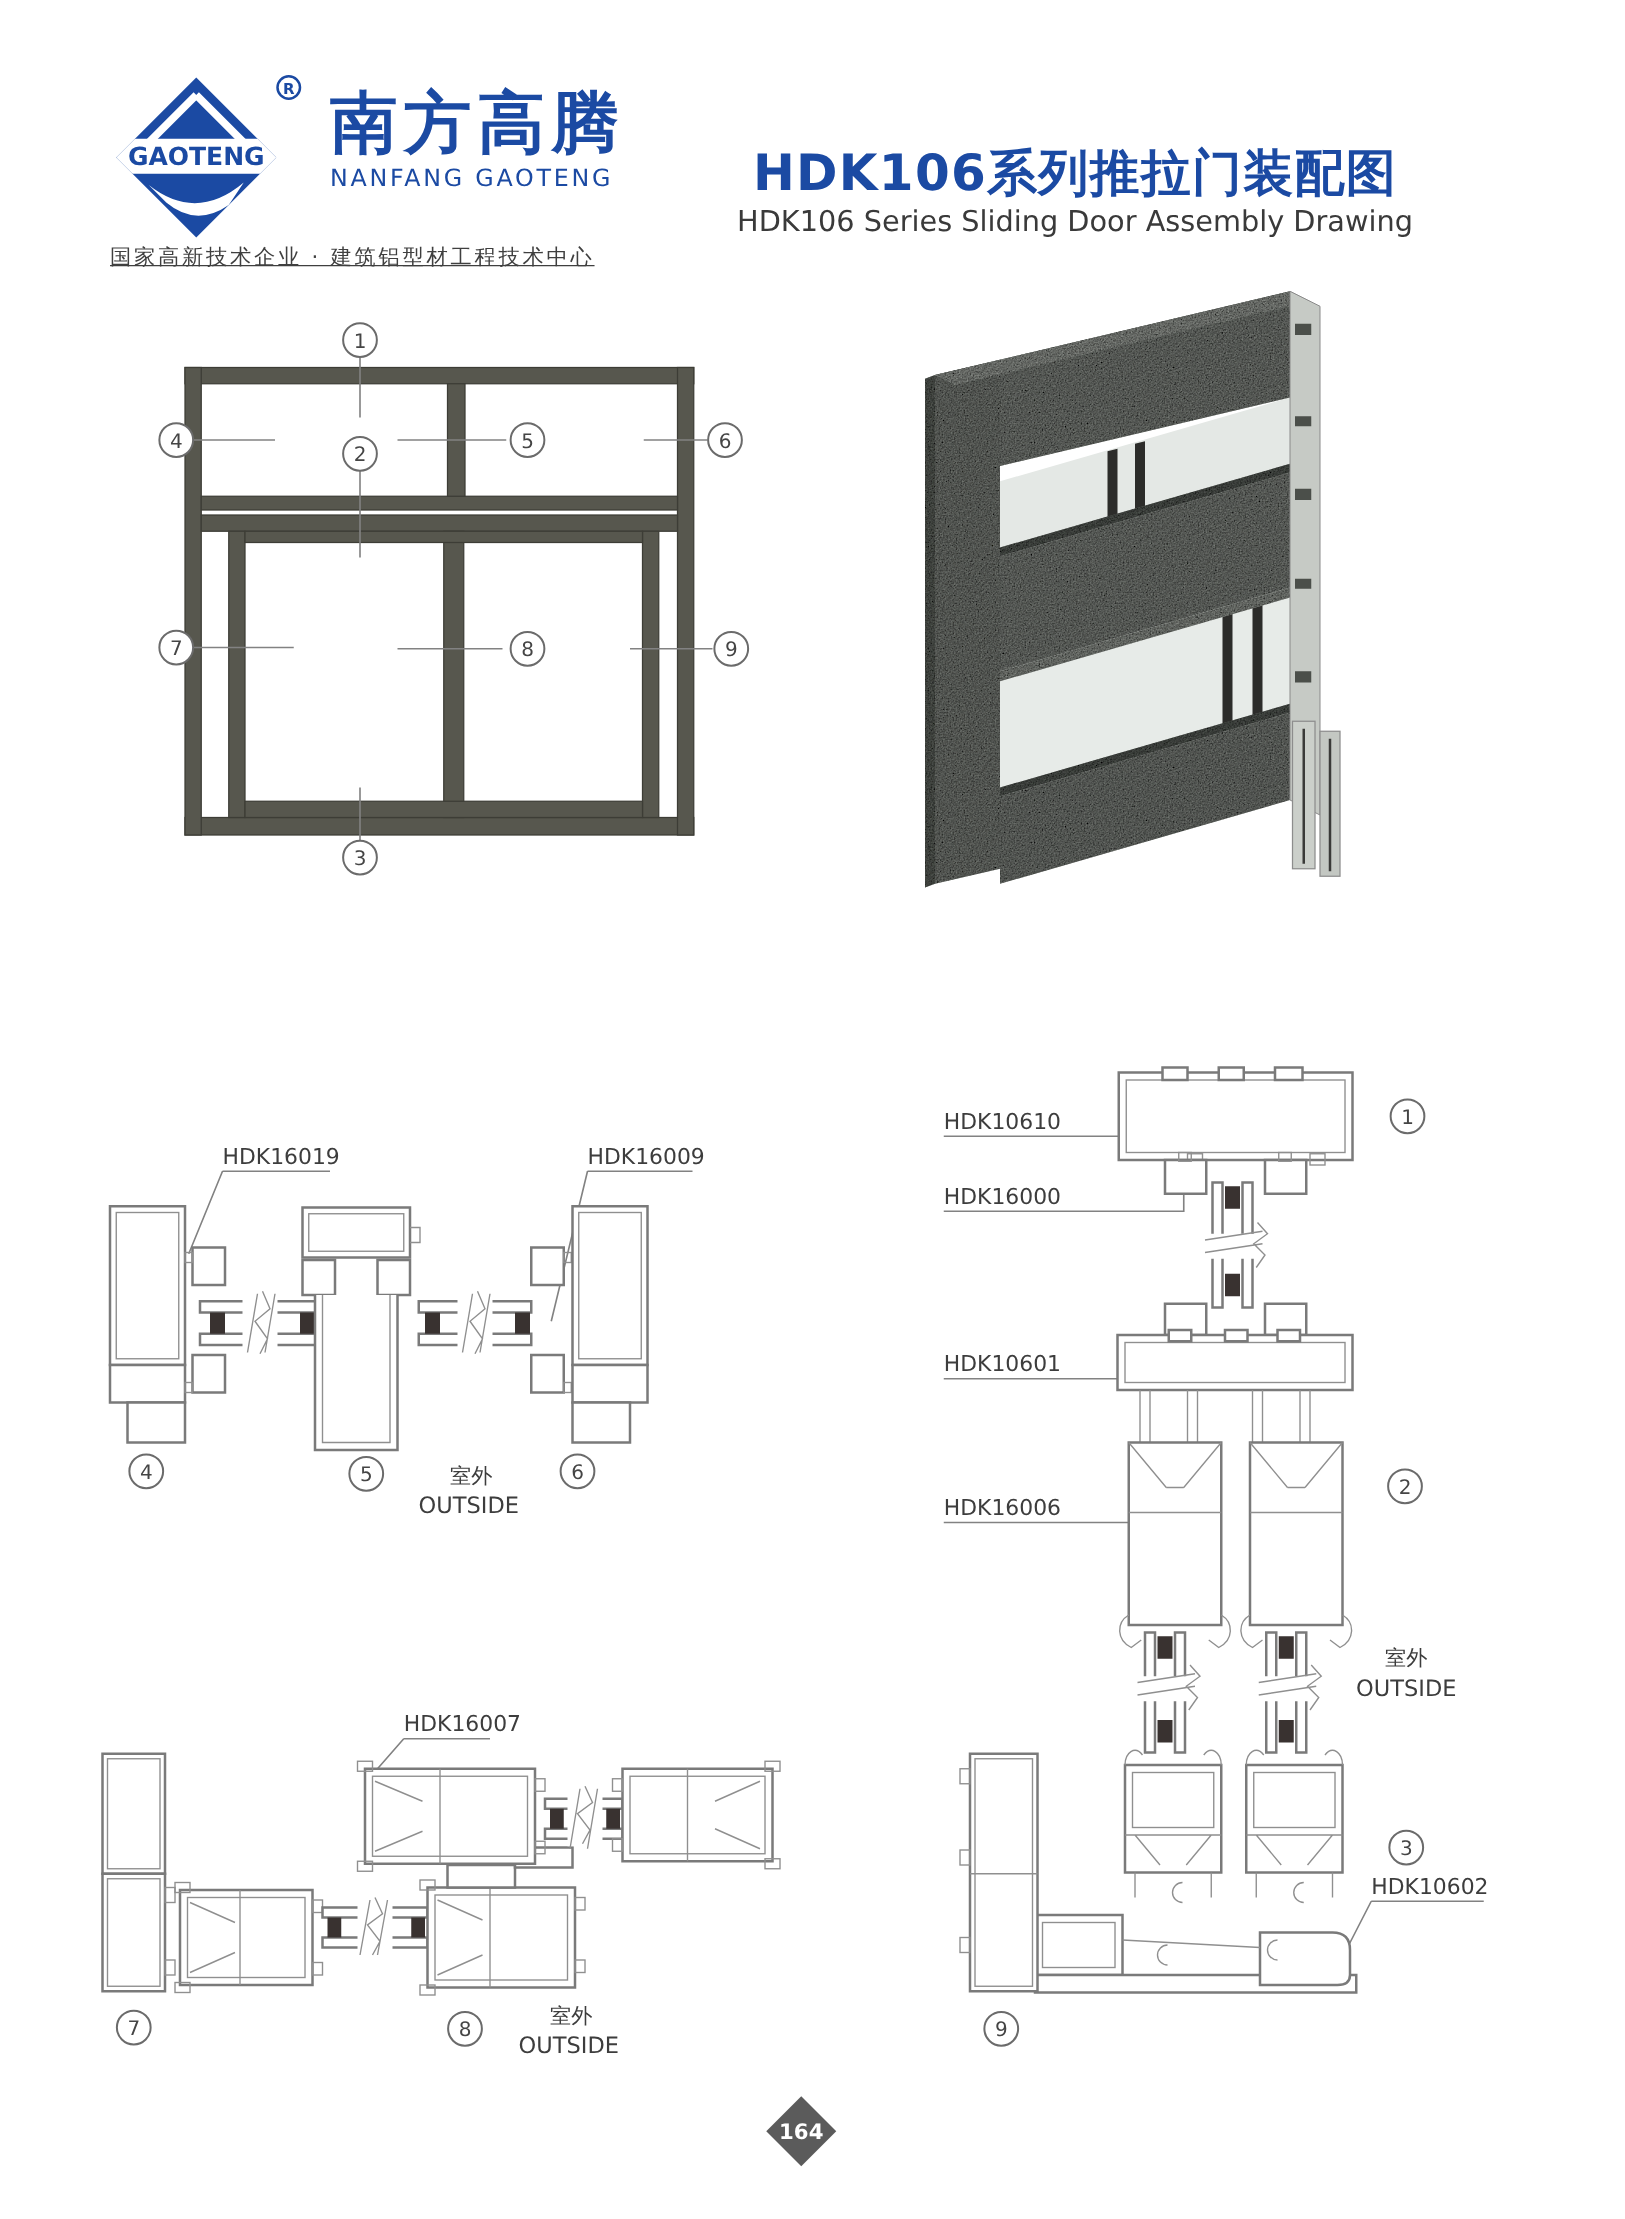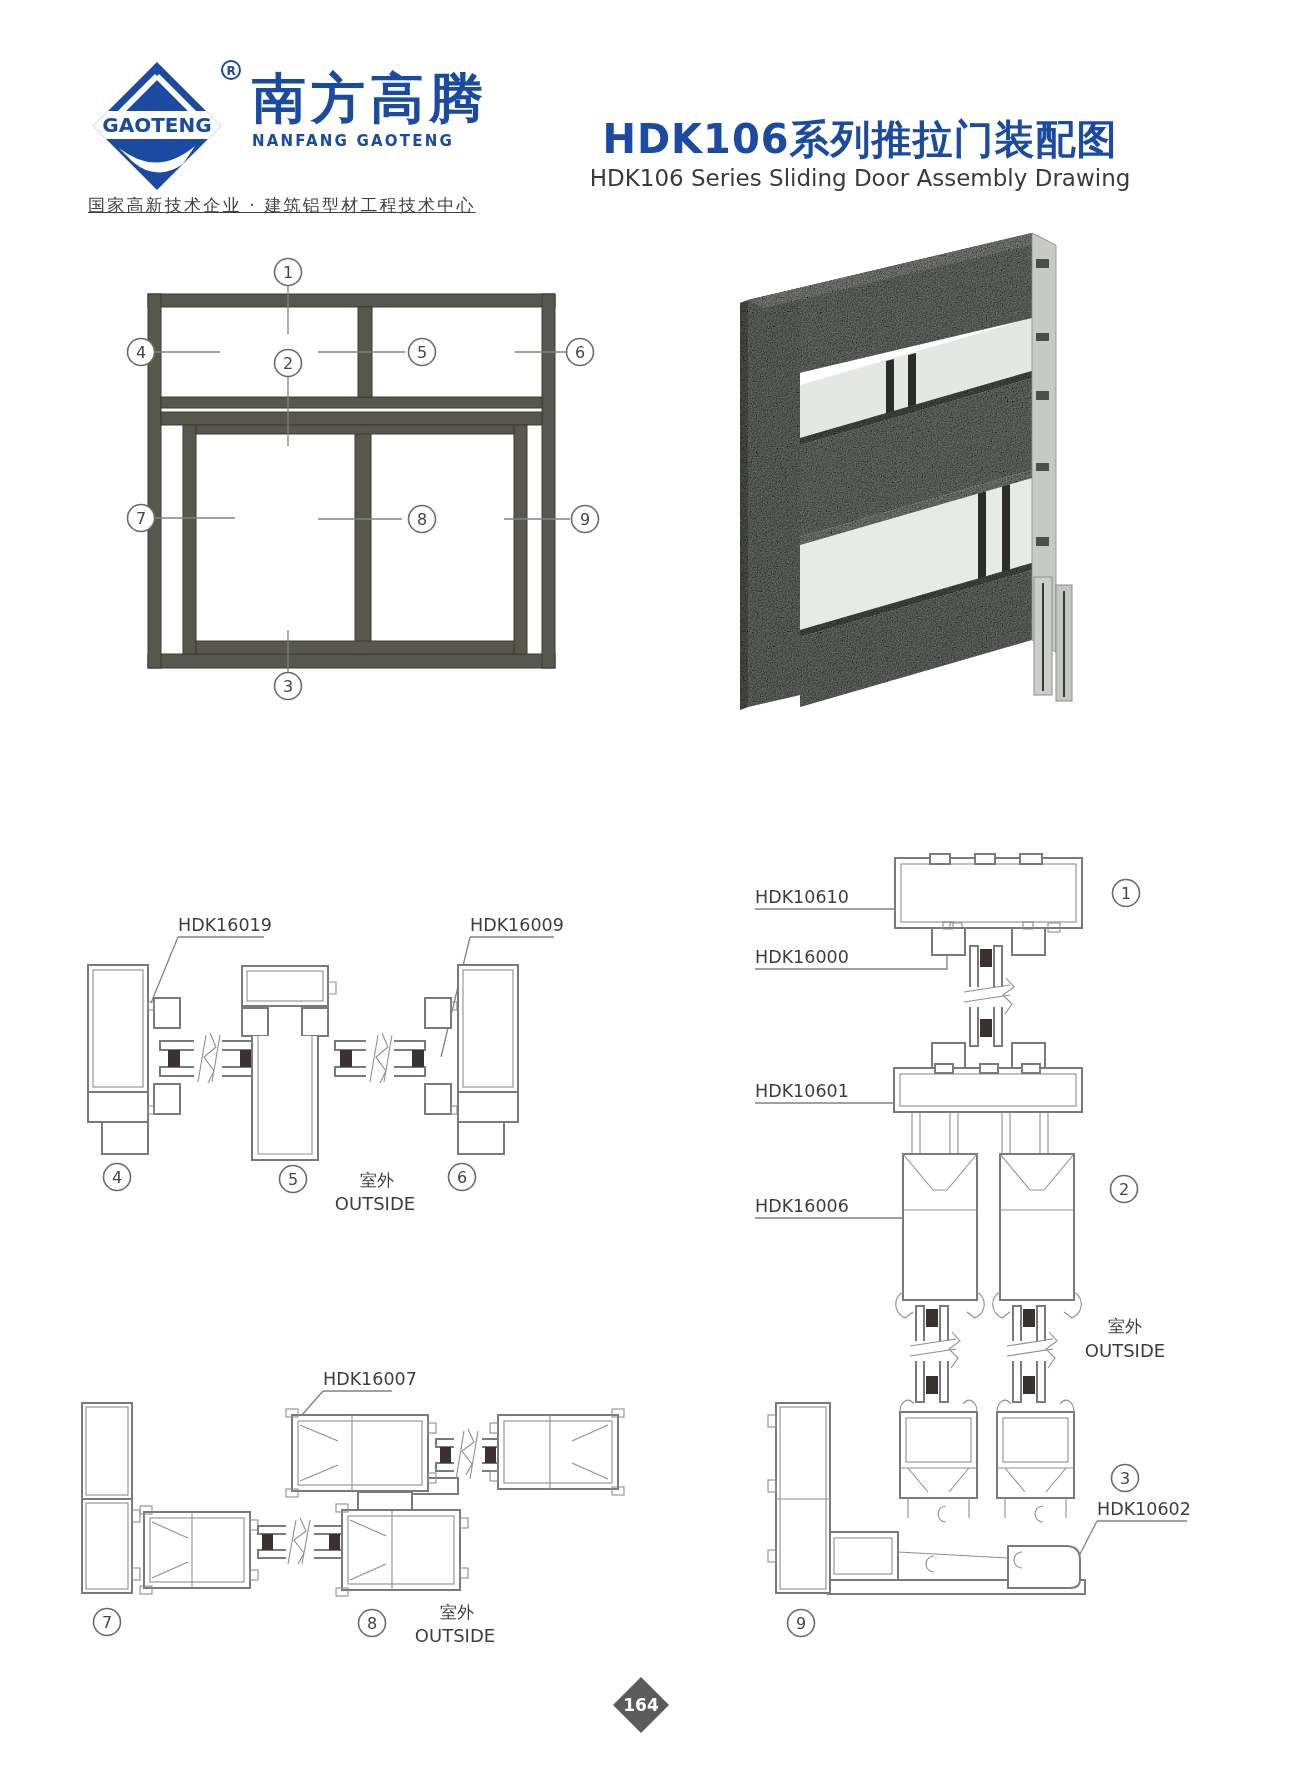--- a/index.html
+++ b/index.html
@@ -1,21 +1,21 @@
 <!DOCTYPE html>
 <html><head>
 <meta charset="utf-8">
 <style>
   html,body{margin:0;padding:0;background:#ffffff;}
   .page{position:relative;width:1300px;height:1775px;background:#ffffff;overflow:hidden;
         font-family:"DejaVu Sans","Liberation Sans",sans-serif;}
   .abs{position:absolute;}
   
   .brand-cn{font-size:54px;font-weight:bold;color:#1b4aa3;letter-spacing:5px;line-height:1;}
-  .brand-en{font-size:15px;font-weight:bold;color:#1b4aa3;letter-spacing:2.2px;margin-top:6px;}
+  .brand-en{font-size:19px;font-weight:normal;color:#1b4aa3;letter-spacing:2.2px;margin-top:6px;}
   .tagline{font-size:17px;color:#3f3f3f;letter-spacing:2.2px;text-decoration:underline;}
   .title-wrap{left:560px;top:116px;width:600px;text-align:center;}
   .title-cn{font-size:40px;font-weight:bold;color:#1b4aa3;letter-spacing:1px;line-height:1.15;}
   .title-en{font-size:23px;color:#3a3a3a;margin-top:3px;}
   
   svg text{font-family:"DejaVu Sans","Liberation Sans",sans-serif;}
   .lbl{font-size:17.5px;fill:#3d3d3d;}
   .cnT{font-size:17px;fill:#3d3d3d;text-anchor:middle;}
   .enT{font-size:18px;fill:#3d3d3d;text-anchor:middle;}
   .co-c{fill:#fff;stroke:#6b6b6b;stroke-width:1.6;}
@@ -42,21 +42,21 @@
     <g clip-path="url(#dia)">
       <path d="M72,28 L116,72 M72,28 L28,72" stroke="#ffffff" stroke-width="6" fill="none"></path>
       <rect x="6" y="63" width="132" height="28" fill="#ffffff"></rect>
       <path d="M34,100 Q72,130 110,98 L98,116 Q72,134 48,114 Z" fill="#ffffff"></path>
     </g>
     <text x="72" y="84" text-anchor="middle" font-size="20" font-weight="bold" fill="#1b4aa3">GAOTENG</text>
     <circle cx="146" cy="22" r="9" fill="none" stroke="#1b4aa3" stroke-width="2"></circle>
     <text x="146" y="27" text-anchor="middle" font-size="12" font-weight="bold" fill="#1b4aa3">R</text>
   </svg>
 
-  <div class="abs" style="left:252px;top:72px">
+  <div class="abs" style="left:264px;top:72px">
     <div class="brand-cn">南方高腾</div>
     <div class="brand-en">NANFANG GAOTENG</div>
   </div>
   <div class="abs tagline" style="left:88px;top:194px">国家高新技术企业 · 建筑铝型材工程技术中心</div>
 
   <div class="abs title-wrap">
     <div class="title-cn">HDK106系列推拉门装配图</div>
     <div class="title-en">HDK106 Series Sliding Door Assembly Drawing</div>
   </div>
 

